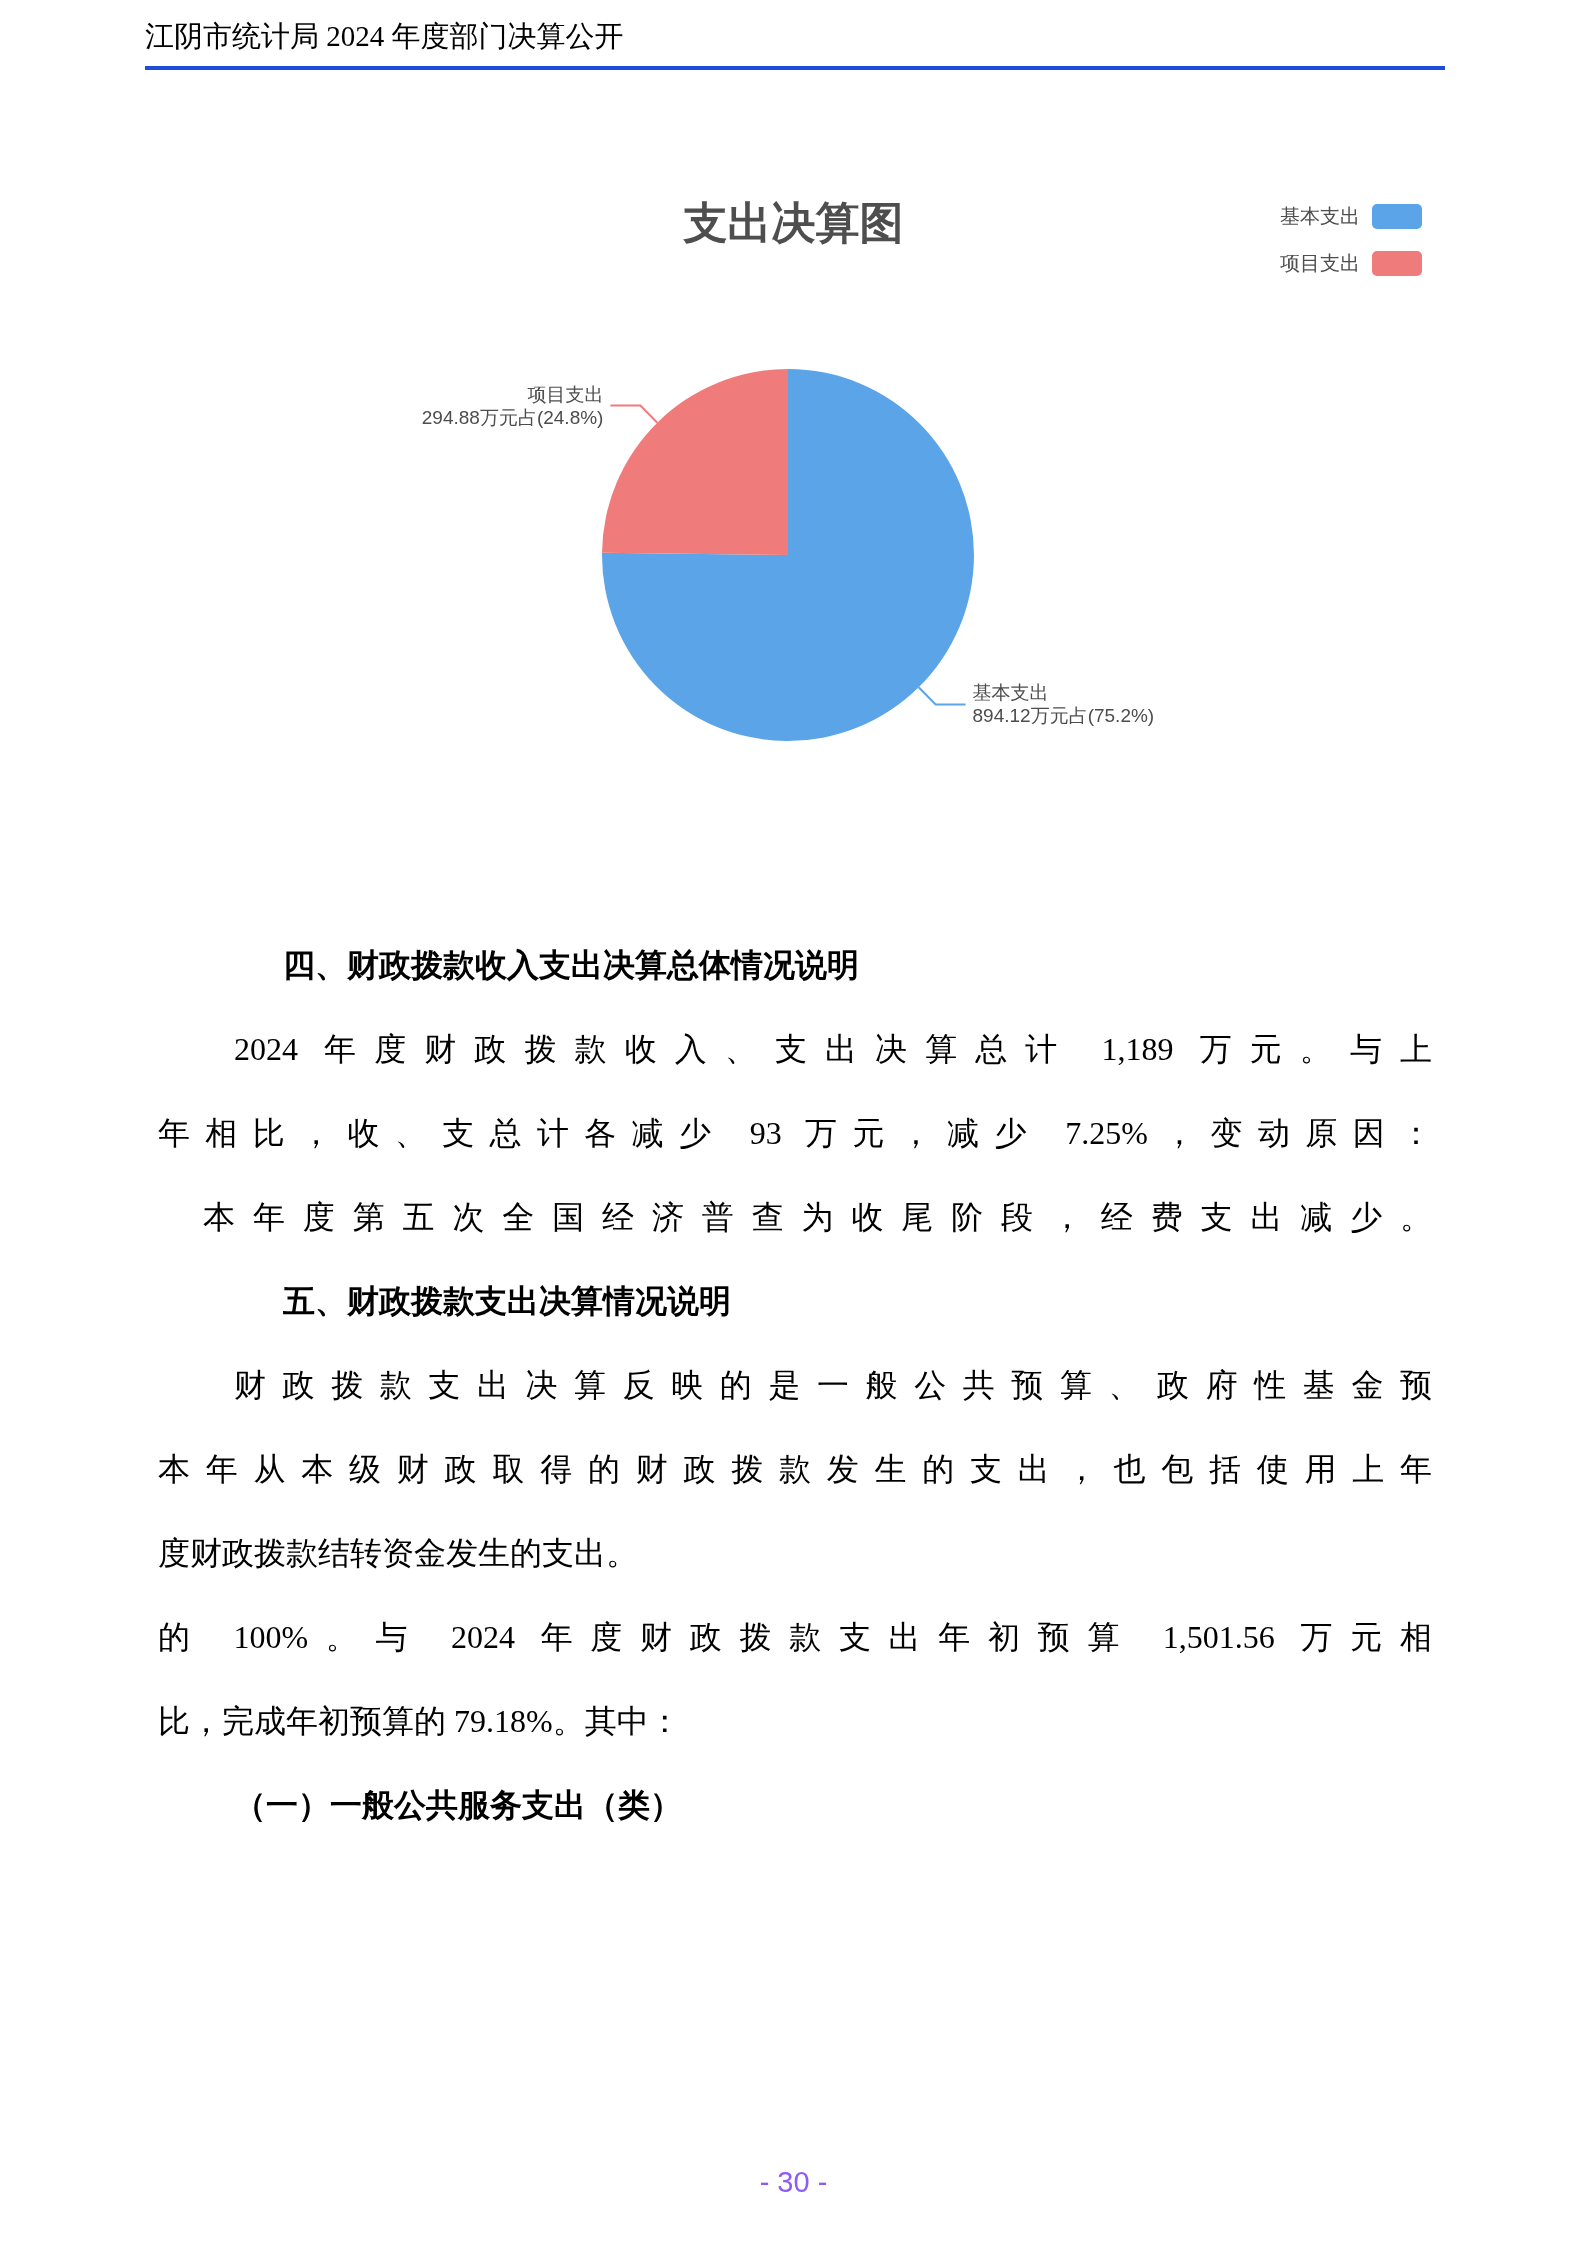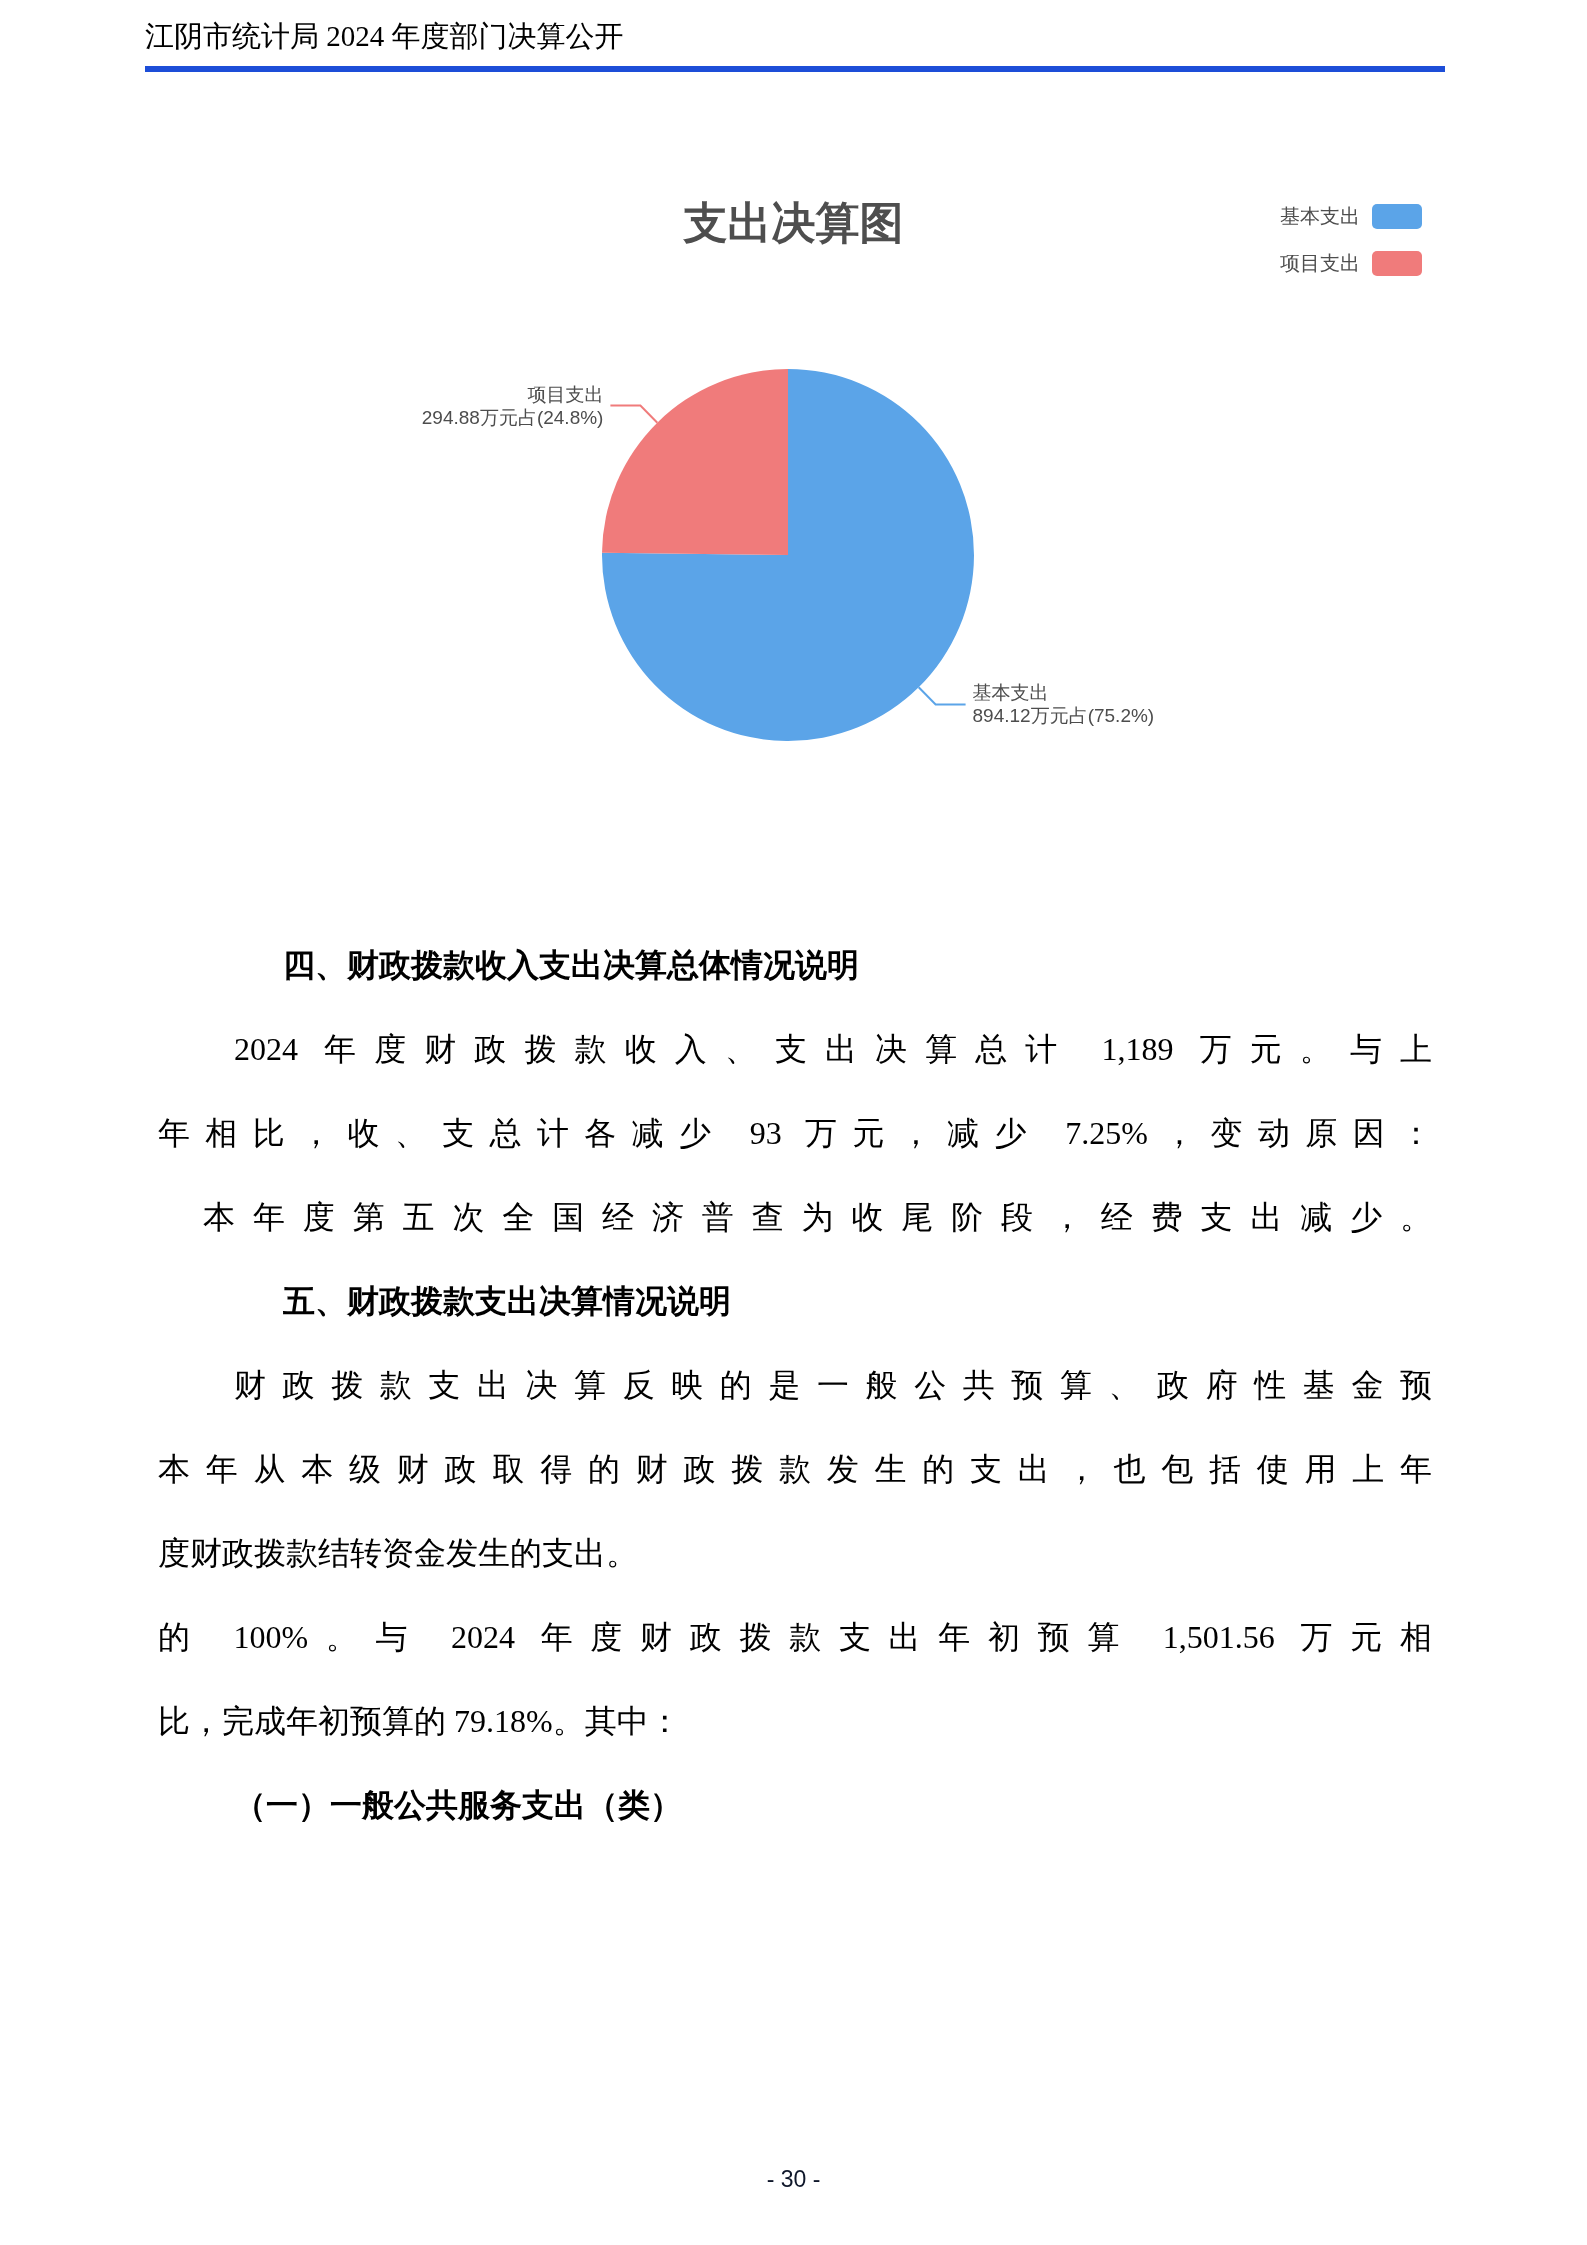--- a/index.html
+++ b/index.html
@@ -1,21 +1,21 @@
 <!DOCTYPE html>
 <html><head>
 <meta charset="utf-8">
 <style>
   html,body{margin:0;padding:0;background:#fff;}
   .page{position:relative;width:1587px;height:2245px;background:#ffffff;overflow:hidden;
         font-family:"Liberation Serif", serif;color:#000;}
 
   
   .doc-header{position:absolute;left:145px;top:16px;width:1300px;
-              border-bottom:6px solid #1d4ed8;padding-bottom:10px;
+              border-bottom:4px solid #1d4ed8;padding-bottom:10px;
               font-size:29px;line-height:40px;font-family:"Liberation Serif", serif;}
 
   
   .chart-title{position:absolute;left:0;top:194px;width:1587px;text-align:center;
                font-family:"Liberation Sans", sans-serif;font-weight:bold;
                font-size:44px;color:#4E4E4E;}
   .legend{position:absolute;top:203px;right:165px;display:flex;flex-direction:column;
           gap:20px;align-items:flex-end;}
   .legend-row{display:flex;align-items:center;gap:12px;cursor:pointer;}
   .legend-label{font-family:"Liberation Sans", sans-serif;font-size:20px;color:#4E4E4E;}
@@ -27,21 +27,21 @@
 
   
   .doc-body{position:absolute;left:158px;top:923px;width:1274px;
             font-size:32px;line-height:84px;}
   .line{text-align:justify;text-align-last:left;word-break:keep-all;}
   .line.stretch{text-align-last:justify;}
   .line.bold{font-weight:bold;}
 
   
   .doc-footer{position:absolute;left:0;top:2166px;width:1587px;text-align:center;
-              font-family:"Liberation Sans", sans-serif;font-size:23px;color:#0f172a;}
+              font-family:"Liberation Sans", sans-serif;font-size:29px;color:#8b5cf6;}
 </style>
 </head>
 <body>
 
 <div class="page">
 
   <div class="doc-header">
     <span>江阴市统计局 2024 年度部门决算公开</span>
   </div>
 

